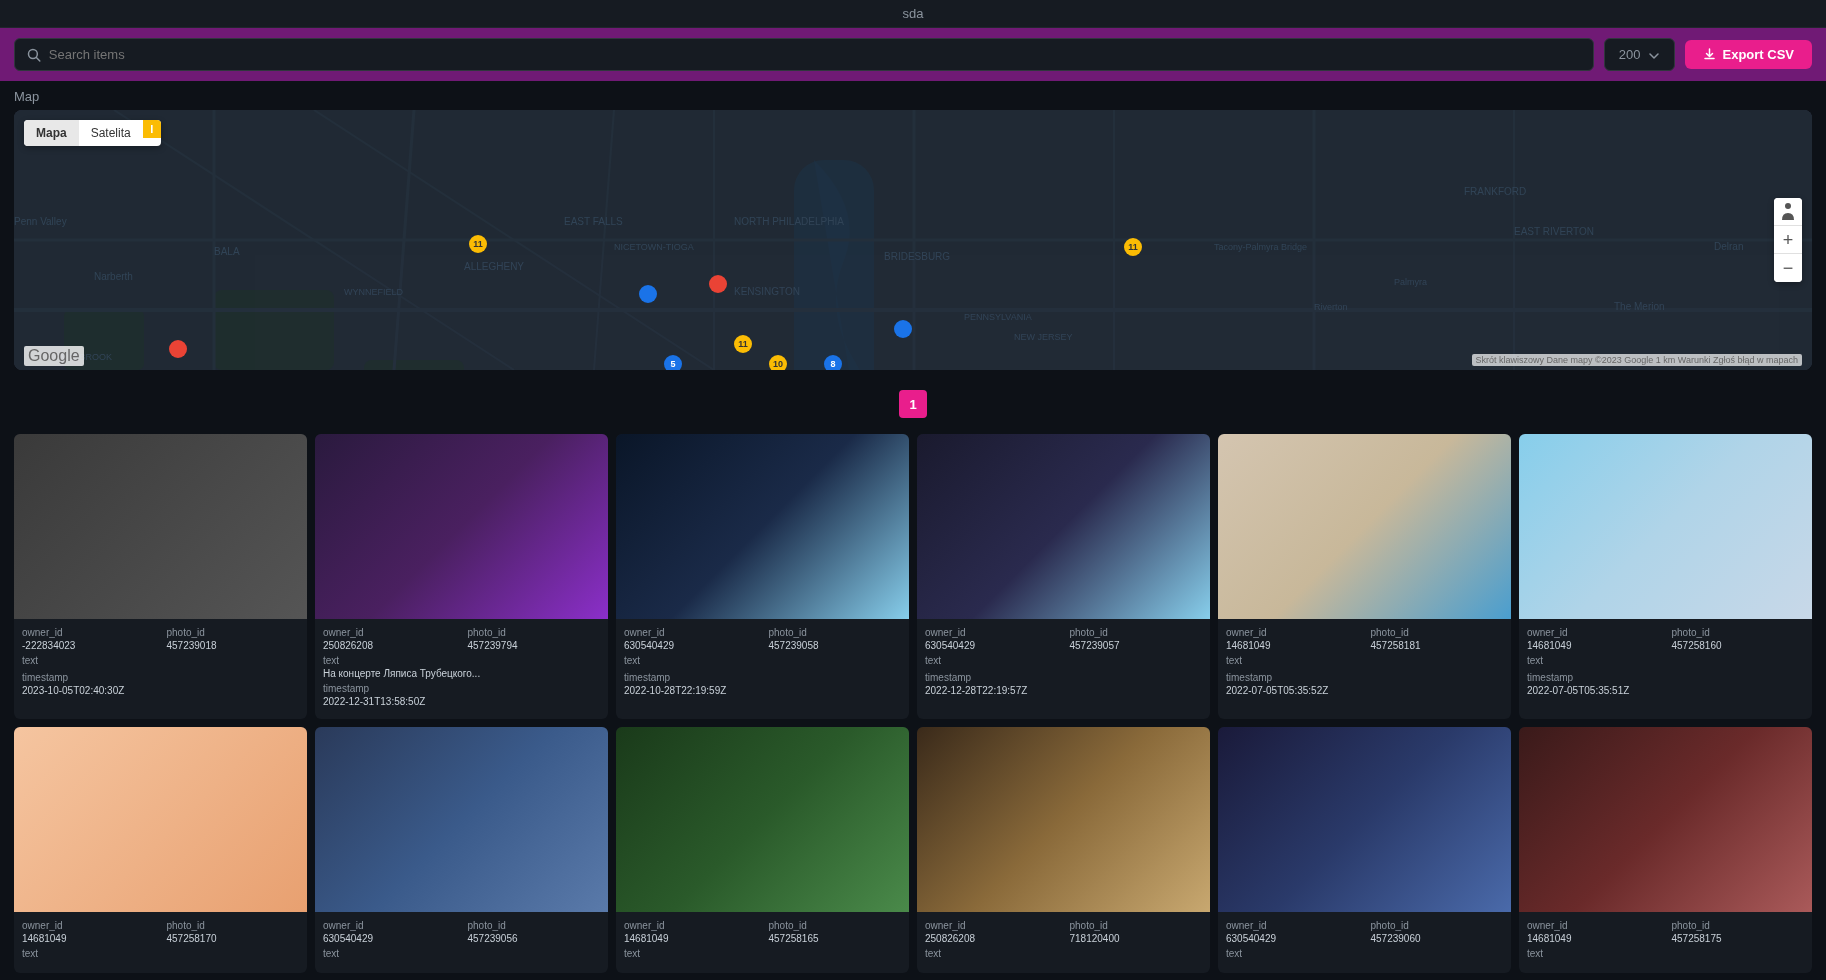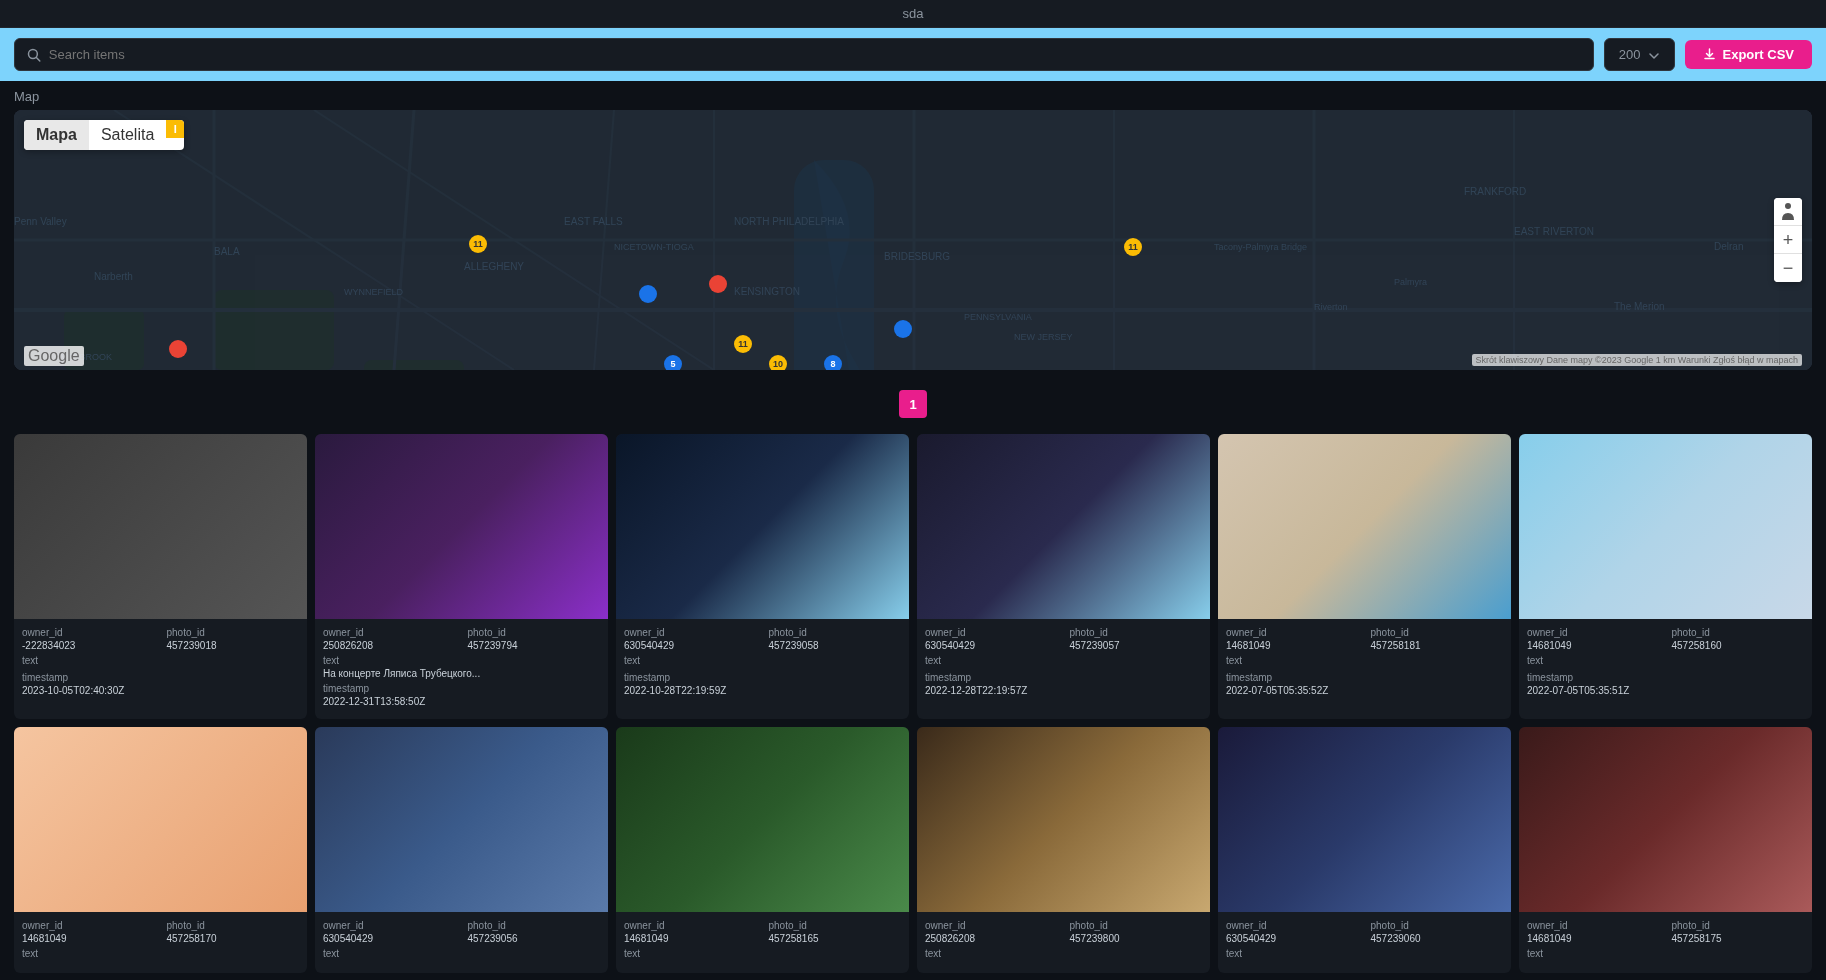--- a/index.html
+++ b/index.html
@@ -18,21 +18,21 @@
       color: #8b949e;
       font-size: 13px;
       border-bottom: 1px solid #21262d;
     }
     
     .toolbar {
       display: flex;
       align-items: center;
       gap: 10px;
       padding: 10px 14px;
-      background-color: #7dd3fc;
+      background-color: #701a75;
     }
     .search-wrapper {
       flex: 1;
       display: flex;
       align-items: center;
       background-color: #161b22;
       border: 1px solid #30363d;
       border-radius: 6px;
       padding: 8px 12px;
       gap: 8px;
@@ -120,21 +120,21 @@
       left: 10px;
       background: white;
       border-radius: 4px;
       display: flex;
       overflow: hidden;
       z-index: 10;
       box-shadow: 0 2px 6px rgba(0,0,0,0.3);
     }
     .map-type-btn {
       padding: 6px 12px;
-      font-size: 16px;
+      font-size: 12px;
       cursor: pointer;
       color: #333;
       background: white;
       border: none;
     }
     .map-type-btn.active {
       background: #e8e8e8;
       font-weight: 600;
     }
     .map-zoom-controls {
@@ -675,21 +675,21 @@
       <div class="item-card">
         <div class="item-image photo-10" style="height: 185px;"></div>
         <div class="item-meta">
     <div class="meta-row">
       <div class="meta-field">
         <span class="meta-key">owner_id</span>
         <span class="meta-value">250826208</span>
       </div>
       <div class="meta-field">
         <span class="meta-key">photo_id</span>
-        <span class="meta-value">457239800</span>
+        <span class="meta-value">718120400</span>
       </div>
     </div>
     <div class="meta-row">
       <div class="meta-field">
         <span class="meta-key">text</span>
         <span class="meta-value"></span>
       </div>
     </div>
 
   </div>

